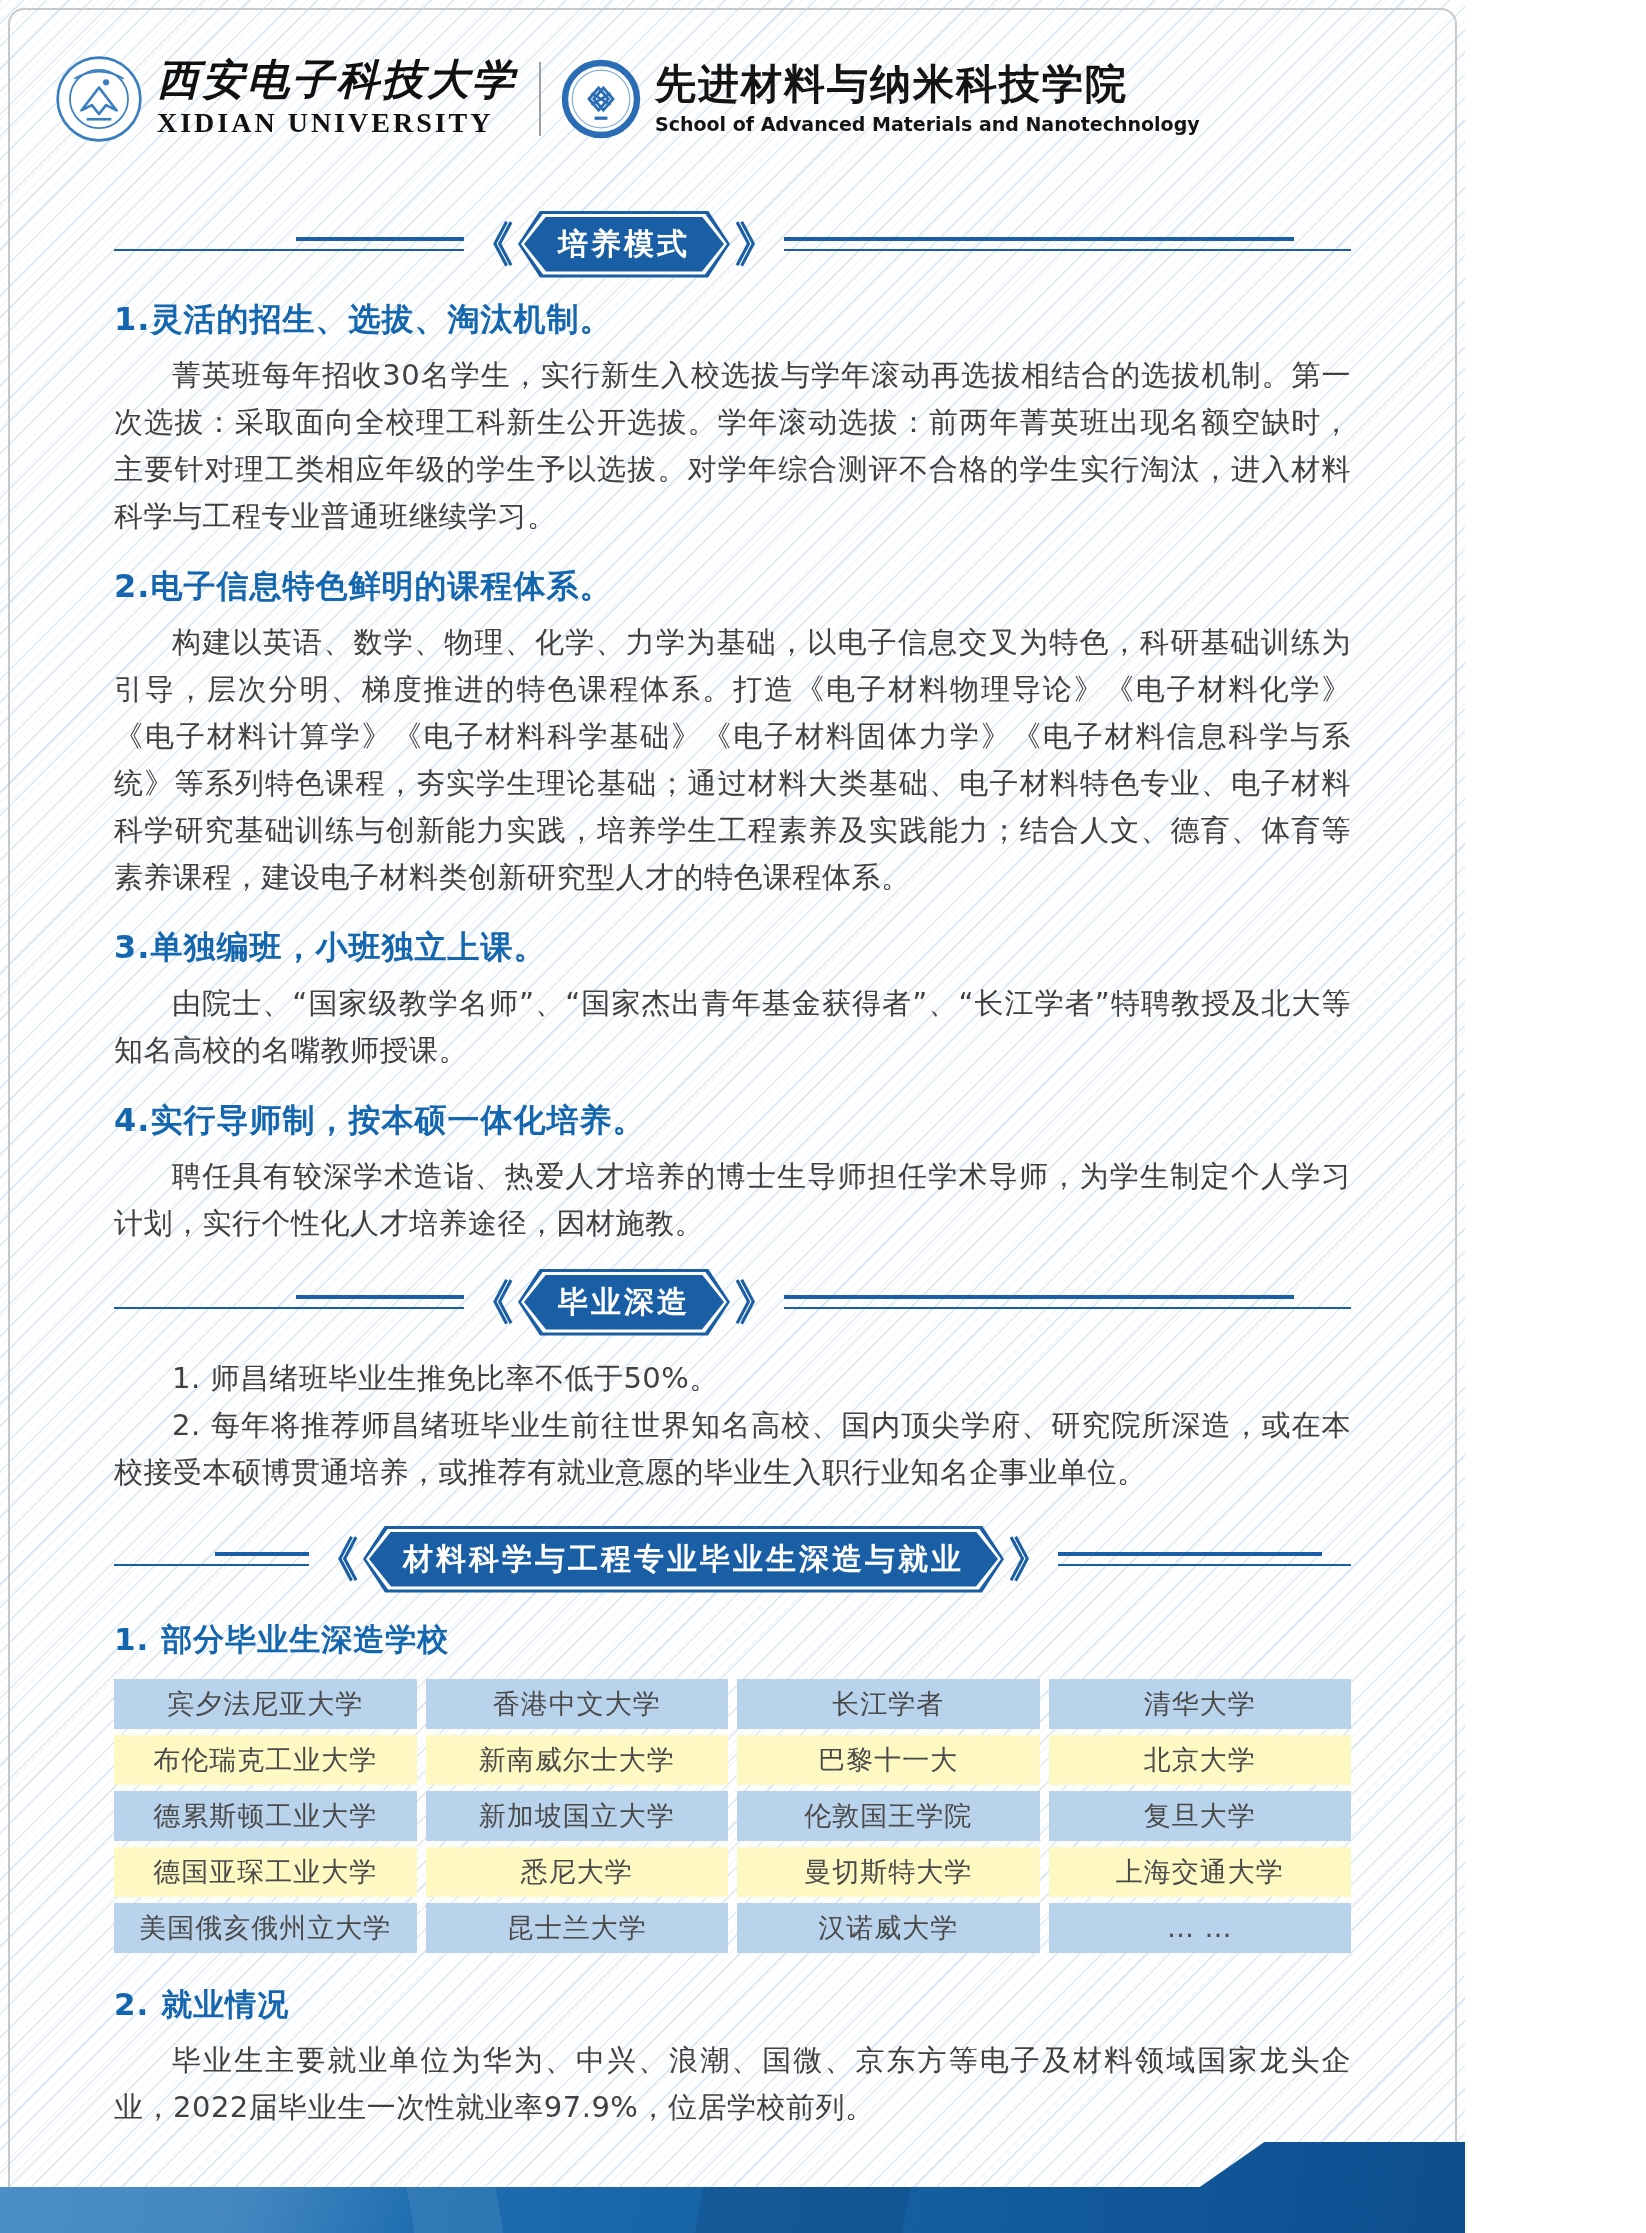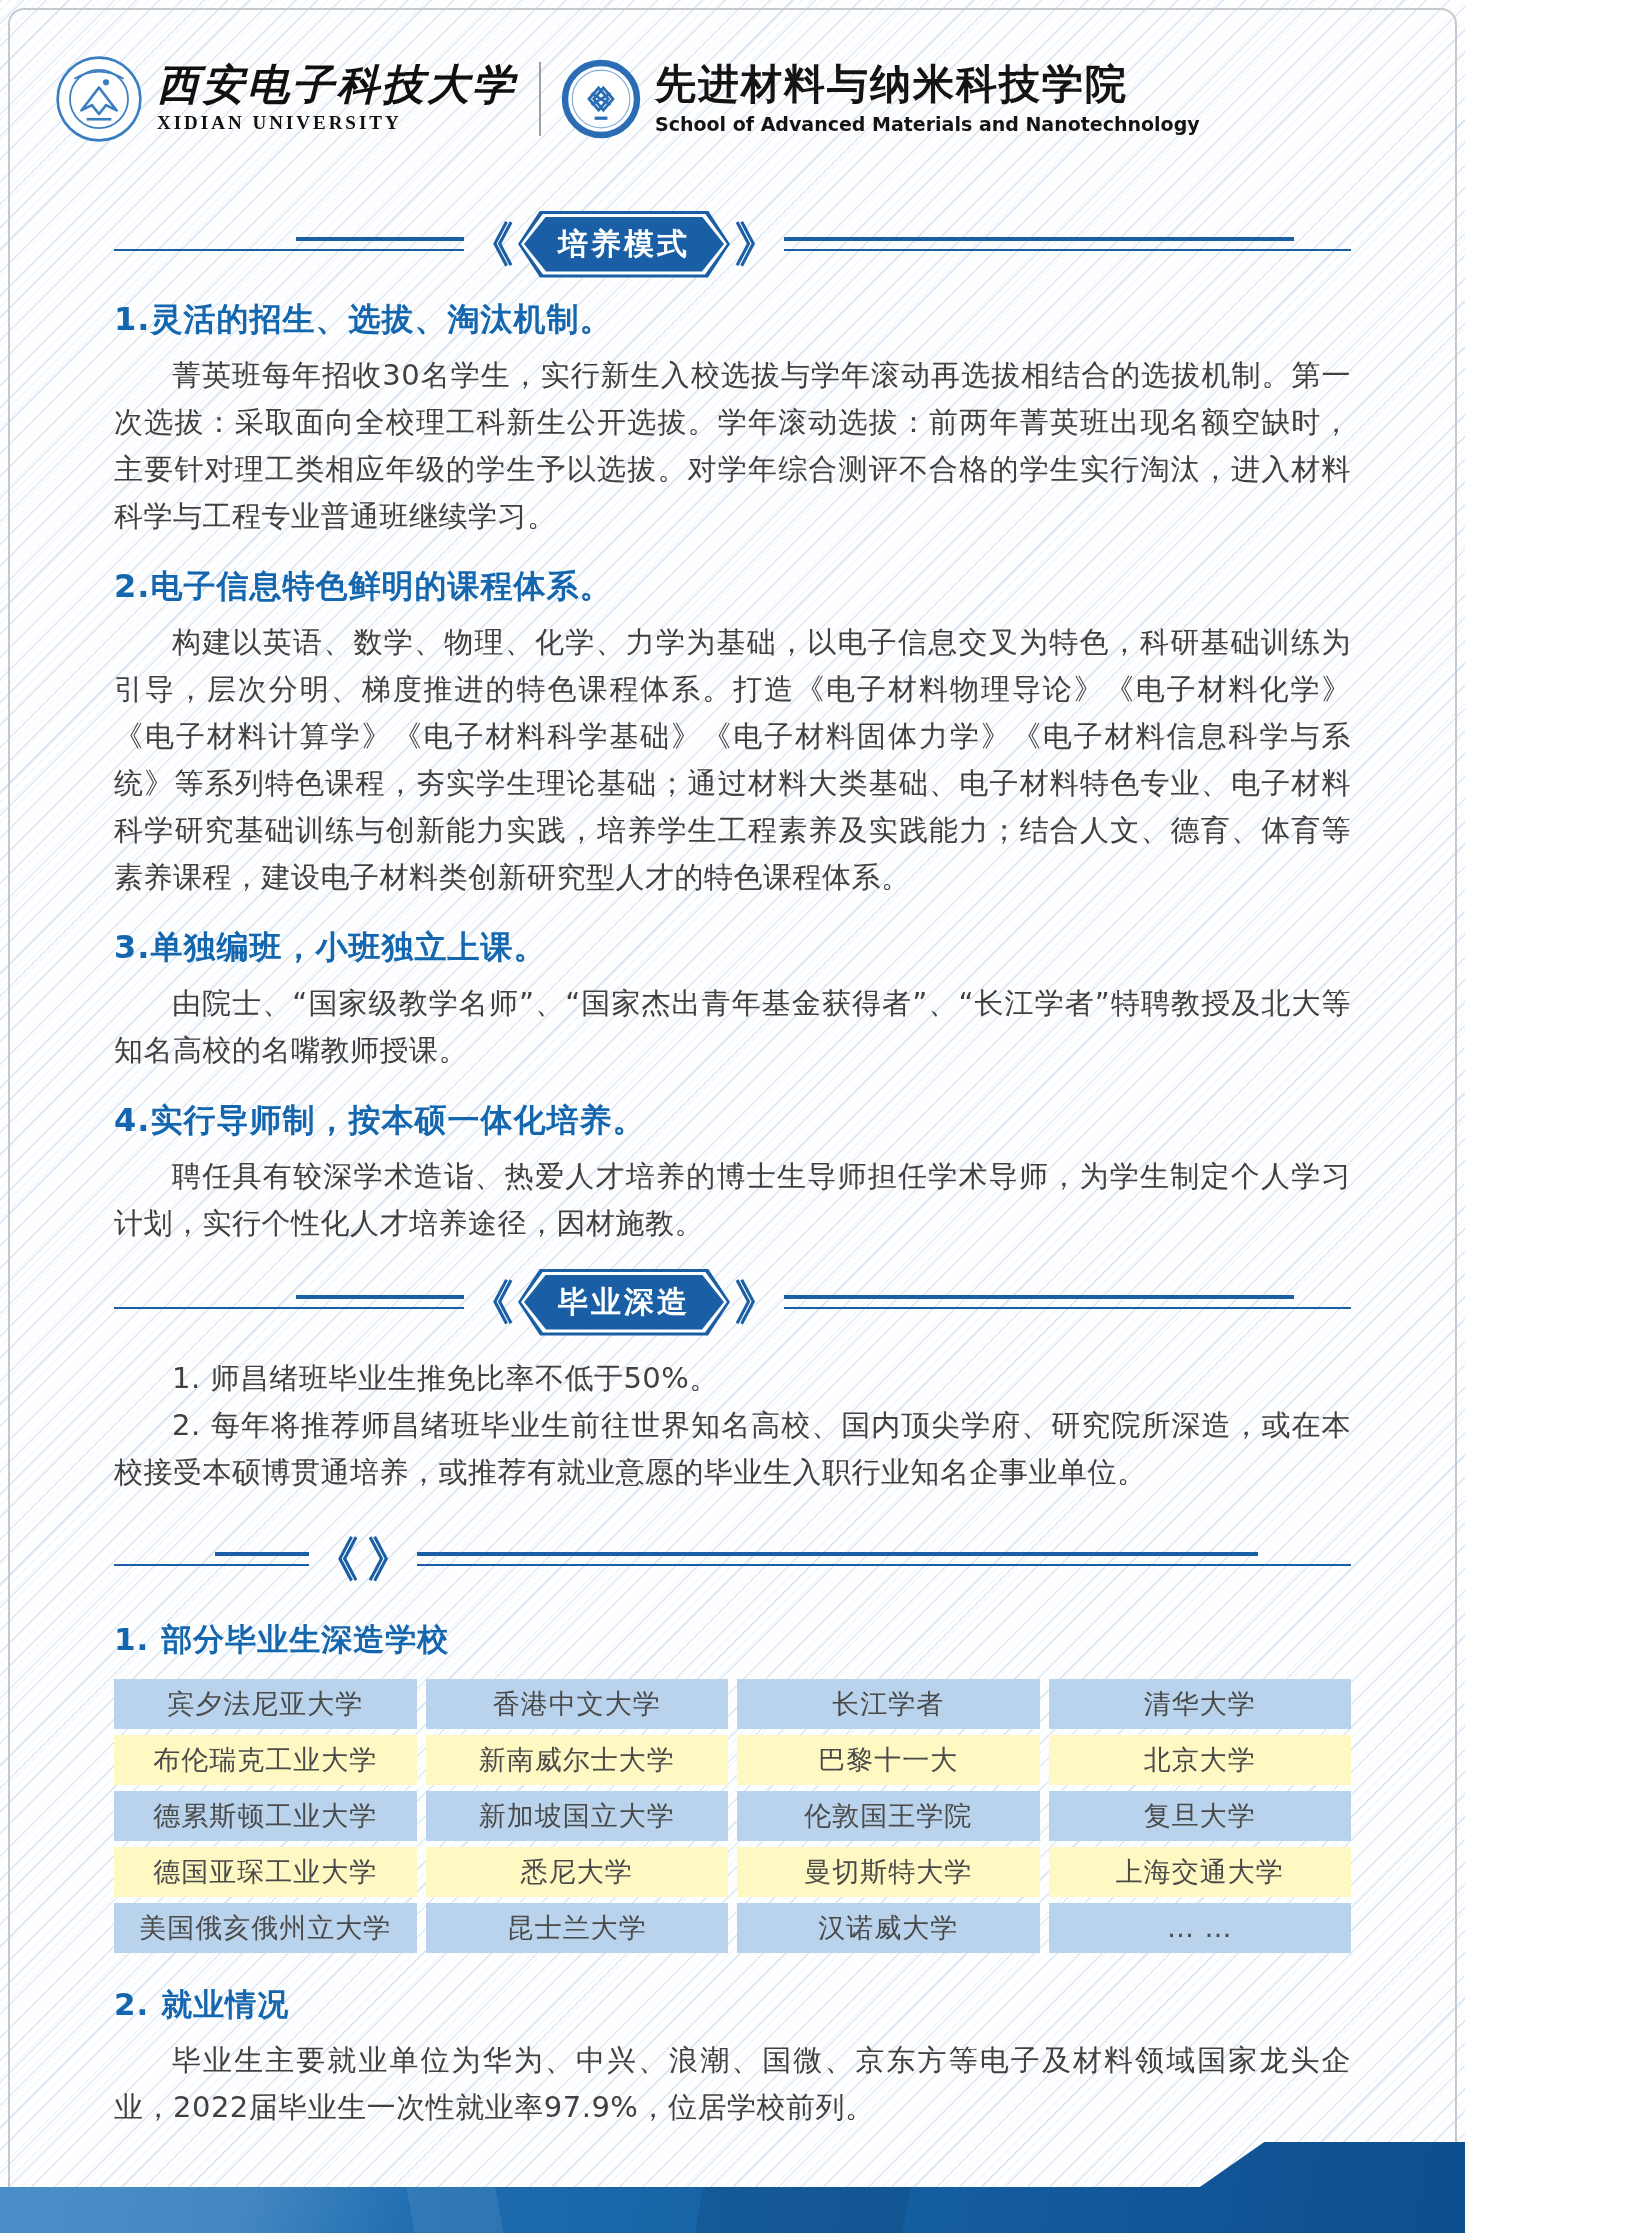--- a/index.html
+++ b/index.html
@@ -31,21 +31,21 @@
   }
   .seal-svg{width:88px;height:94px;flex:0 0 auto;}
   .uni-block{margin-left:14px;}
   .uni-cn{
     font-family:"DejaVu Serif","Liberation Serif",serif;
     font-style:italic;font-weight:700;font-size:42px;color:#101010;
     letter-spacing:3px;line-height:1.05;
   }
   .uni-en{
     font-family:"Liberation Serif","DejaVu Serif",serif;
-    font-weight:700;font-size:19px;color:#111;letter-spacing:3px;margin-top:4px;
+    font-weight:700;font-size:28px;color:#111;letter-spacing:3px;margin-top:4px;
   }
   .hdr-divider{width:2px;height:74px;background:#9aa0a6;margin:0 20px 0 22px;}
   .emblem-svg{width:80px;height:80px;flex:0 0 auto;}
   .school-block{margin-left:14px;}
   .school-cn{font-weight:700;font-size:41px;color:#141414;letter-spacing:2px;line-height:1.1;}
   .school-en{font-weight:700;font-size:19px;color:#141414;margin-top:6px;}
   
   .content{position:relative;z-index:2;padding:0 114px;}
   
   .banner{display:flex;align-items:center;margin-top:66px;height:58px;}
@@ -196,20 +196,25 @@
       <span class="chev">》</span>
       <span class="dline dline-right"></span>
     </div>
 
     <p class="para" style="margin-top:24px">1. 师昌绪班毕业生推免比率不低于50%。</p>
     <p class="para" style="margin-top:0">2. 每年将推荐师昌绪班毕业生前往世界知名高校、国内顶尖学府、研究院所深造，或在本校接受本硕博贯通培养，或推荐有就业意愿的毕业生入职行业知名企事业单位。</p>
 
     <div class="banner banner--wide banner-g3">
       <span class="dline dline-left"></span>
       <span class="chev">《</span>
+      <span class="hex">
+          <span class="hex2">
+            <span class="hex3">材料科学与工程专业毕业生深造与就业</span>
+          </span>
+        </span>
       <span class="chev">》</span>
       <span class="dline dline-right"></span>
     </div>
 
     <h2 class="sub-heading">1. 部分毕业生深造学校</h2>
 
     <div class="schools-table">
       <div class="cell row-dark">宾夕法尼亚大学</div>
       <div class="cell row-dark">香港中文大学</div>
       <div class="cell row-dark">长江学者</div>

